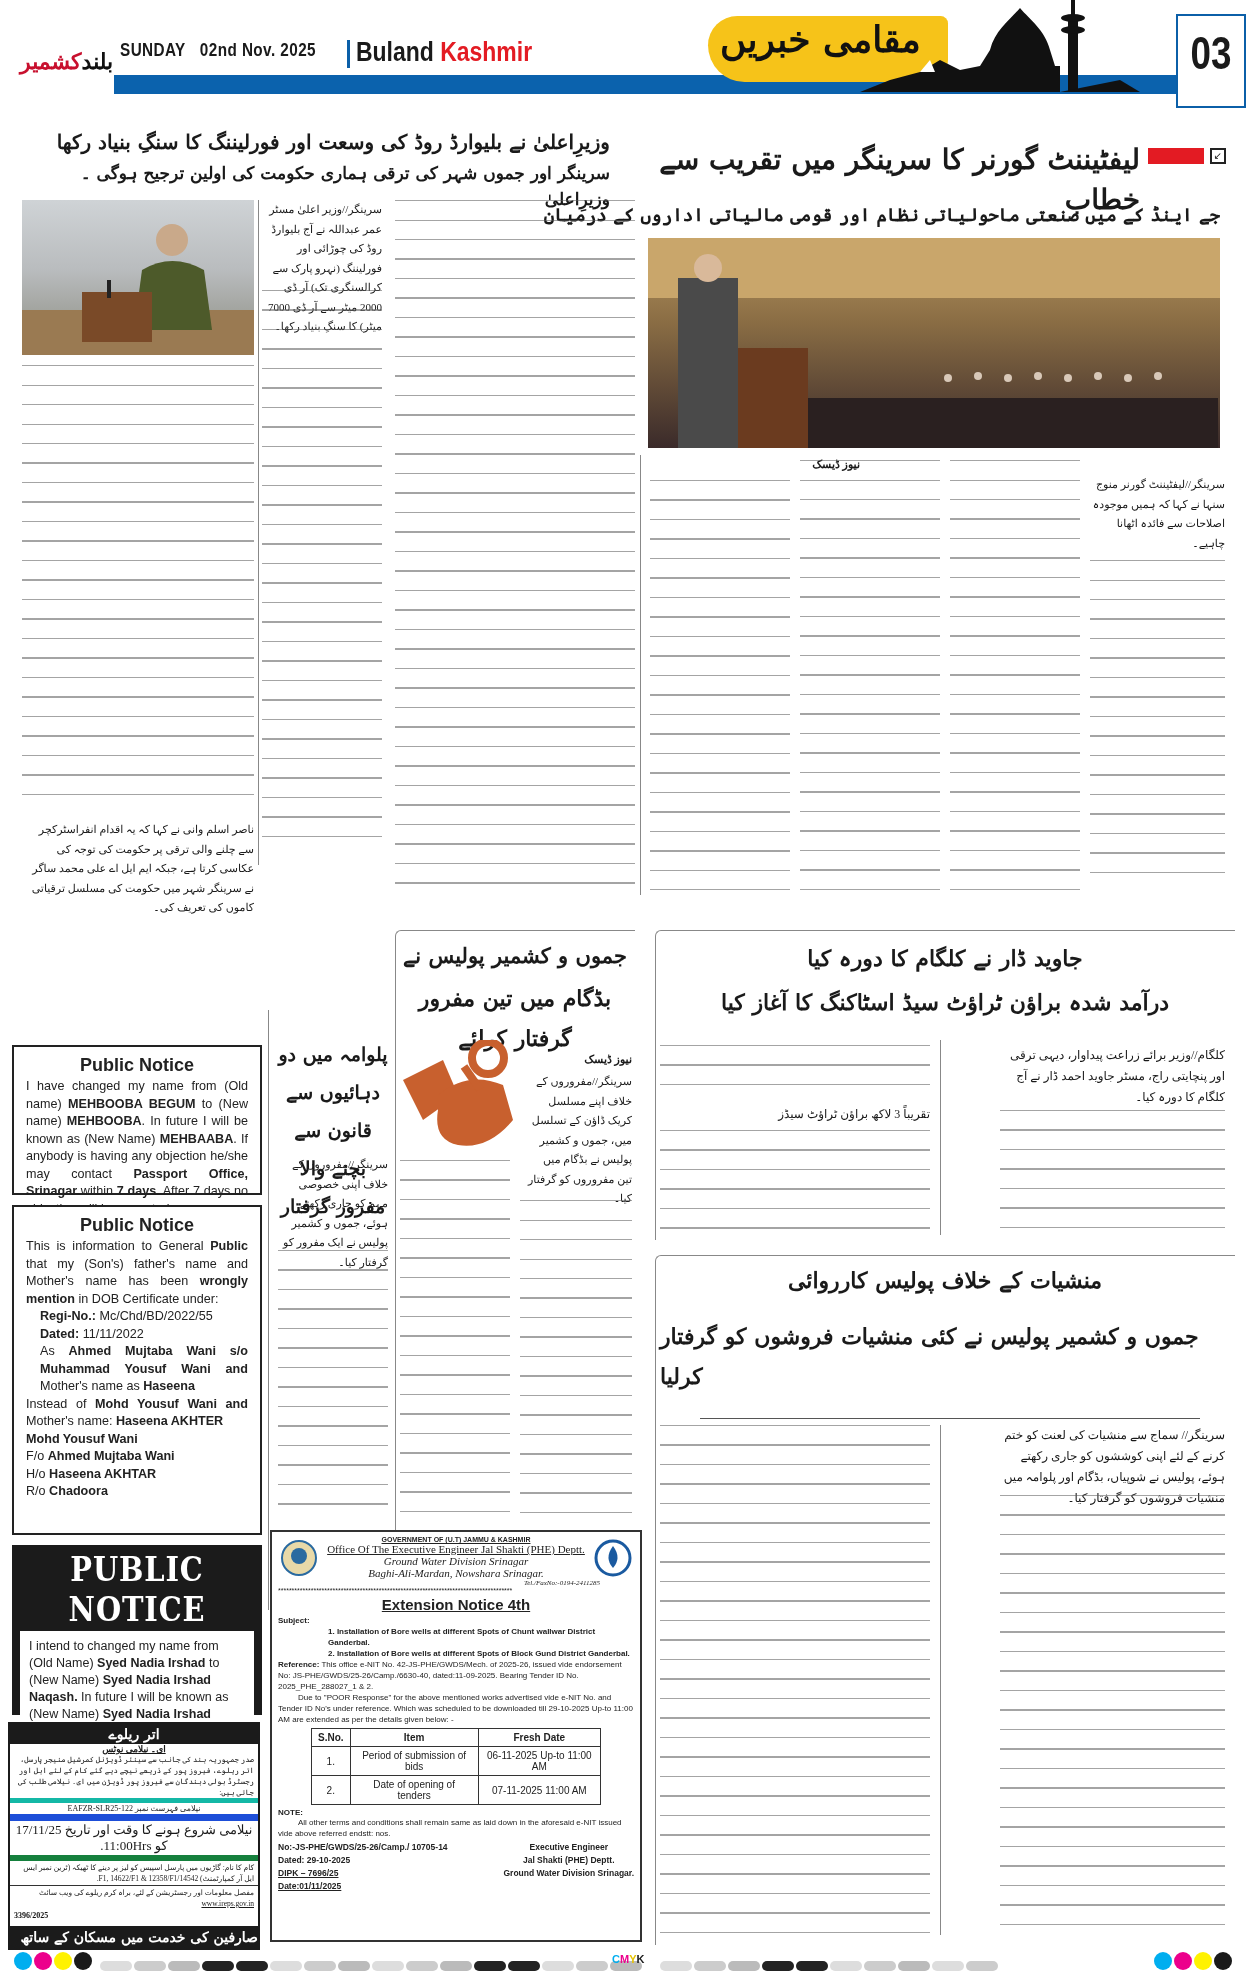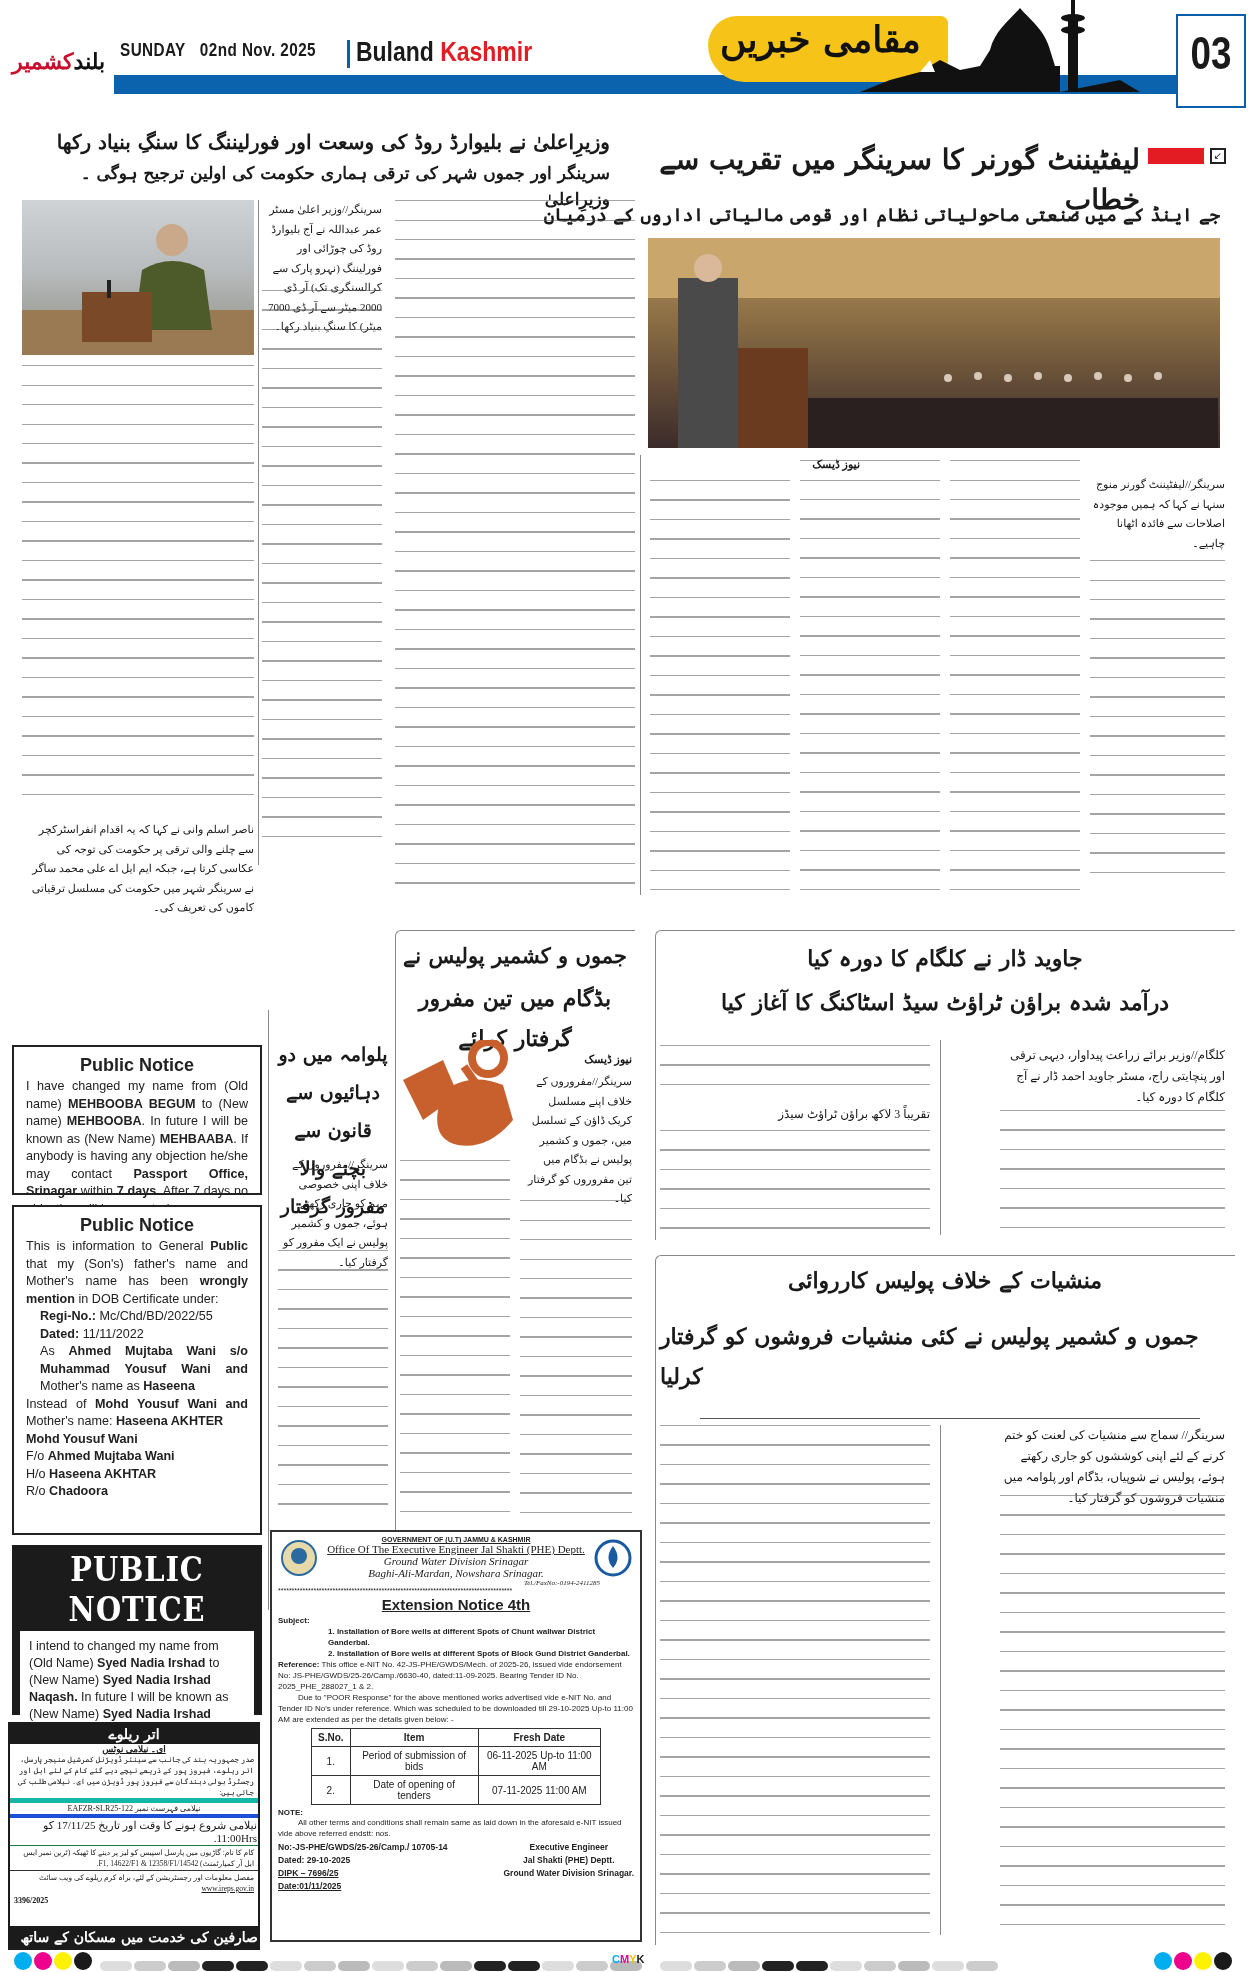--- a/index.html
+++ b/index.html
@@ -1,20 +1,20 @@
 <!DOCTYPE html>
 <html><head>
 <meta charset="utf-8">
 <style>
 *{box-sizing:border-box;margin:0;padding:0}
 body{width:1248px;height:1972px;background:#fff;font-family:"DejaVu Serif",serif;color:#111;position:relative;overflow:hidden}
 .abs{position:absolute}
 
 .mast{left:0;top:0;width:1248px;height:110px}
-.logo-ur{left:12px;top:48px;font-size:22px;font-weight:bold;color:#c8102e;font-family:"DejaVu Serif",serif;direction:rtl}
+.logo-ur{left:20px;top:48px;font-size:22px;font-weight:bold;color:#c8102e;font-family:"DejaVu Serif",serif;direction:rtl}
 .logo-ur .blk{color:#111}
 .dateline{left:120px;top:40px;font-family:"Liberation Sans",sans-serif;font-weight:bold;font-size:18px;letter-spacing:0.5px;color:#1a1a1a;transform:scaleX(.85);transform-origin:left}
 .brand-bar{left:347px;top:40px;width:3px;height:28px;background:#0b5fa8}
 .brand{left:356px;top:36px;font-family:"Liberation Sans",sans-serif;font-weight:bold;font-size:28px;transform:scaleX(.82);transform-origin:left;color:#1a1a1a}
 .brand .red{color:#e31b23}
 .blue-band{left:114px;top:75px;width:1110px;height:19px;background:#0b62ad}
 .yellow-blob{left:708px;top:16px;width:240px;height:66px;background:#f6c319;border-radius:40px 10px 30px 50px}
 .ur-section{left:720px;top:18px;font-size:36px;font-weight:bold;color:#111;direction:rtl;font-family:"DejaVu Serif",serif}
 .skyline{left:860px;top:0;width:280px;height:96px}
 .pagebox{left:1176px;top:14px;width:70px;height:94px;border:2px solid #0b5fa8;background:#fff}
@@ -171,22 +171,22 @@
 
 <div class="abs pn3" style="left:12px;top:1545px;width:250px;height:170px">
   <div class="title">PUBLIC NOTICE</div>
   <div class="inner" style="font-size:12.5px;line-height:17px;font-weight:normal"><span>I intend to changed my name from (Old Name) </span><b>Syed Nadia Irshad</b><span> to (New Name) </span><b>Syed Nadia Irshad Naqash.</b><span> In future I will be known as (New Name) </span><b>Syed Nadia Irshad Naqash.</b><span> If anybody is having any objection he/she may contact Passport Office, Srinagar within 7 days. After 7 days no objection will be accepted.</span> <b style="font-size:9px">INT. ADS.</b></div>
 </div>
 
 <div class="abs" style="left:8px;top:1722px;width:252px;height:228px;border:2px solid #1b1b1b;background:#fff">
   <div class="rail ur ur-head" style="text-align:center;font-size:14px;padding:2px 0">اتر ریلوے</div>
   <div class="ur" style="text-align:center;font-size:9px;font-weight:bold;text-decoration:underline">ای۔ نیلامی نوٹس</div>
   <div class="ur" style="font-size:7.5px;line-height:11px;padding:0 4px;border-bottom:5px solid #14b8a6">صدر جمہوریہ ہند کی جانب سے سینئر ڈویژنل کمرشیل منیجر پارسل، اتر ریلوے، فیروز پور کے ذریعے نیچے دیے گئے کام کے لئے اہل اور رجسٹرڈ بولی دہندگان سے فیروز پور ڈویژن میں ای۔ نیلامی طلب کی جاتی ہیں:</div>
-  <div class="ur" style="font-size:8px;text-align:center;border-bottom:4px solid #1d4ed8;padding:1px">نیلامی فہرست نمبر EAFZR-SLR25-122</div>
-  <div class="ur" style="font-size:11px;border-bottom:1px solid #15803d;padding:1px">نیلامی شروع ہونے کا وقت اور تاریخ 17/11/25 کو 11:00Hrs.</div>
+  <div class="ur" style="font-size:8px;text-align:center;border-bottom:7px solid #1d4ed8;padding:1px">نیلامی فہرست نمبر EAFZR-SLR25-122</div>
+  <div class="ur" style="font-size:13px;text-align:center;border-bottom:6px solid #15803d;padding:1px">نیلامی شروع ہونے کا وقت اور تاریخ 17/11/25 کو 11:00Hrs.</div>
   <div class="ur" style="font-size:7.5px;line-height:11px;padding:1px 4px;border-bottom:1px solid #333">کام کا نام: گاڑیوں میں پارسل اسپیس کو لیز پر دینے کا ٹھیکہ (ٹرین نمبر ایس ایل آر کمپارٹمنٹ) 14542/F1, 14622/F1 &amp; 12358/F1.</div>
   <div class="ur" style="font-size:7.5px;line-height:11px;padding:1px 4px"><span>مفصل معلومات اور رجسٹریشن کے لئے، براہ کرم ریلوے کی ویب سائٹ</span> <u>www.ireps.gov.in</u></div>
   <div style="font-size:8px;font-weight:bold;padding:1px 4px;font-family:'Liberation Serif',serif">3396/2025</div>
   <div class="rail ur ur-head" style="position:absolute;bottom:0;left:0;right:0;text-align:right;font-size:14px;padding:3px 0">صارفین کی خدمت میں مسکان کے ساتھ</div>
 </div>
 
 <div class="abs ext-wrap" style="left:270px;top:1530px;width:372px;height:412px">
   <svg style="position:absolute;left:8px;top:6px" width="38" height="42" viewBox="0 0 38 42">
       <circle cx="19" cy="20" r="17" fill="#e8d9a8" stroke="#2a6aa0" stroke-width="2"></circle>
       <circle cx="19" cy="18" r="8" fill="#2a6aa0"></circle>

